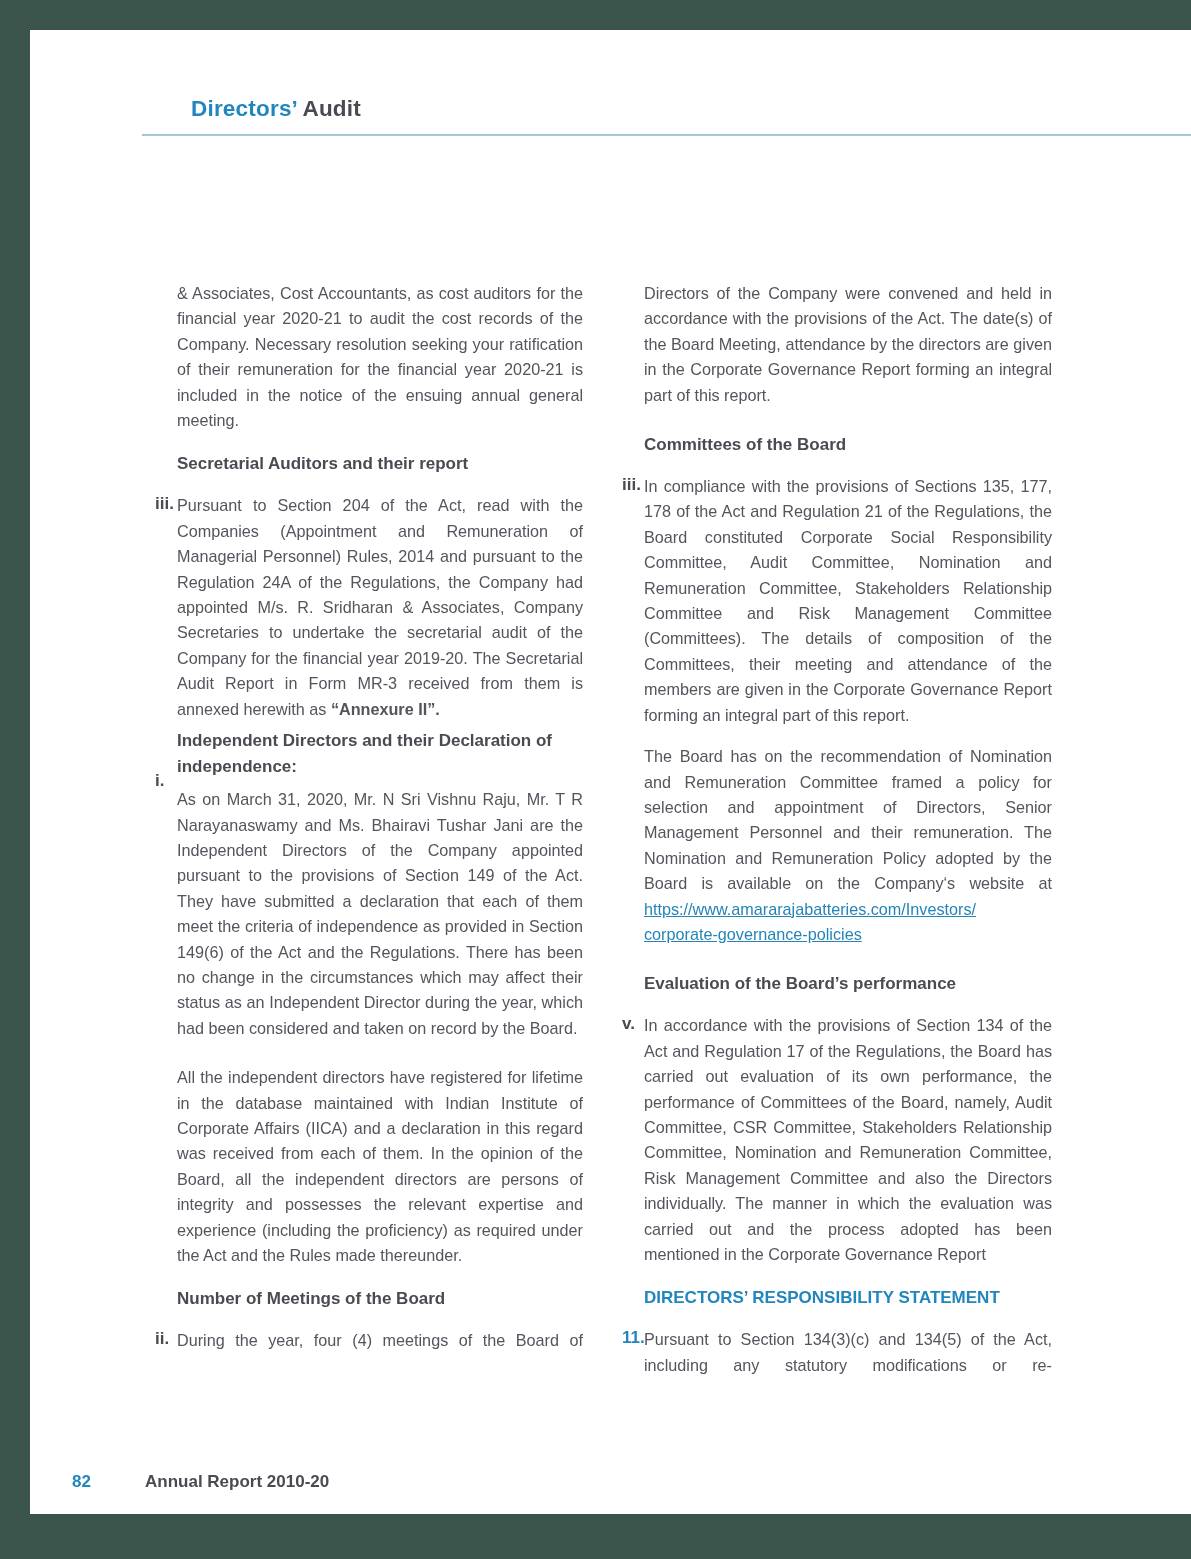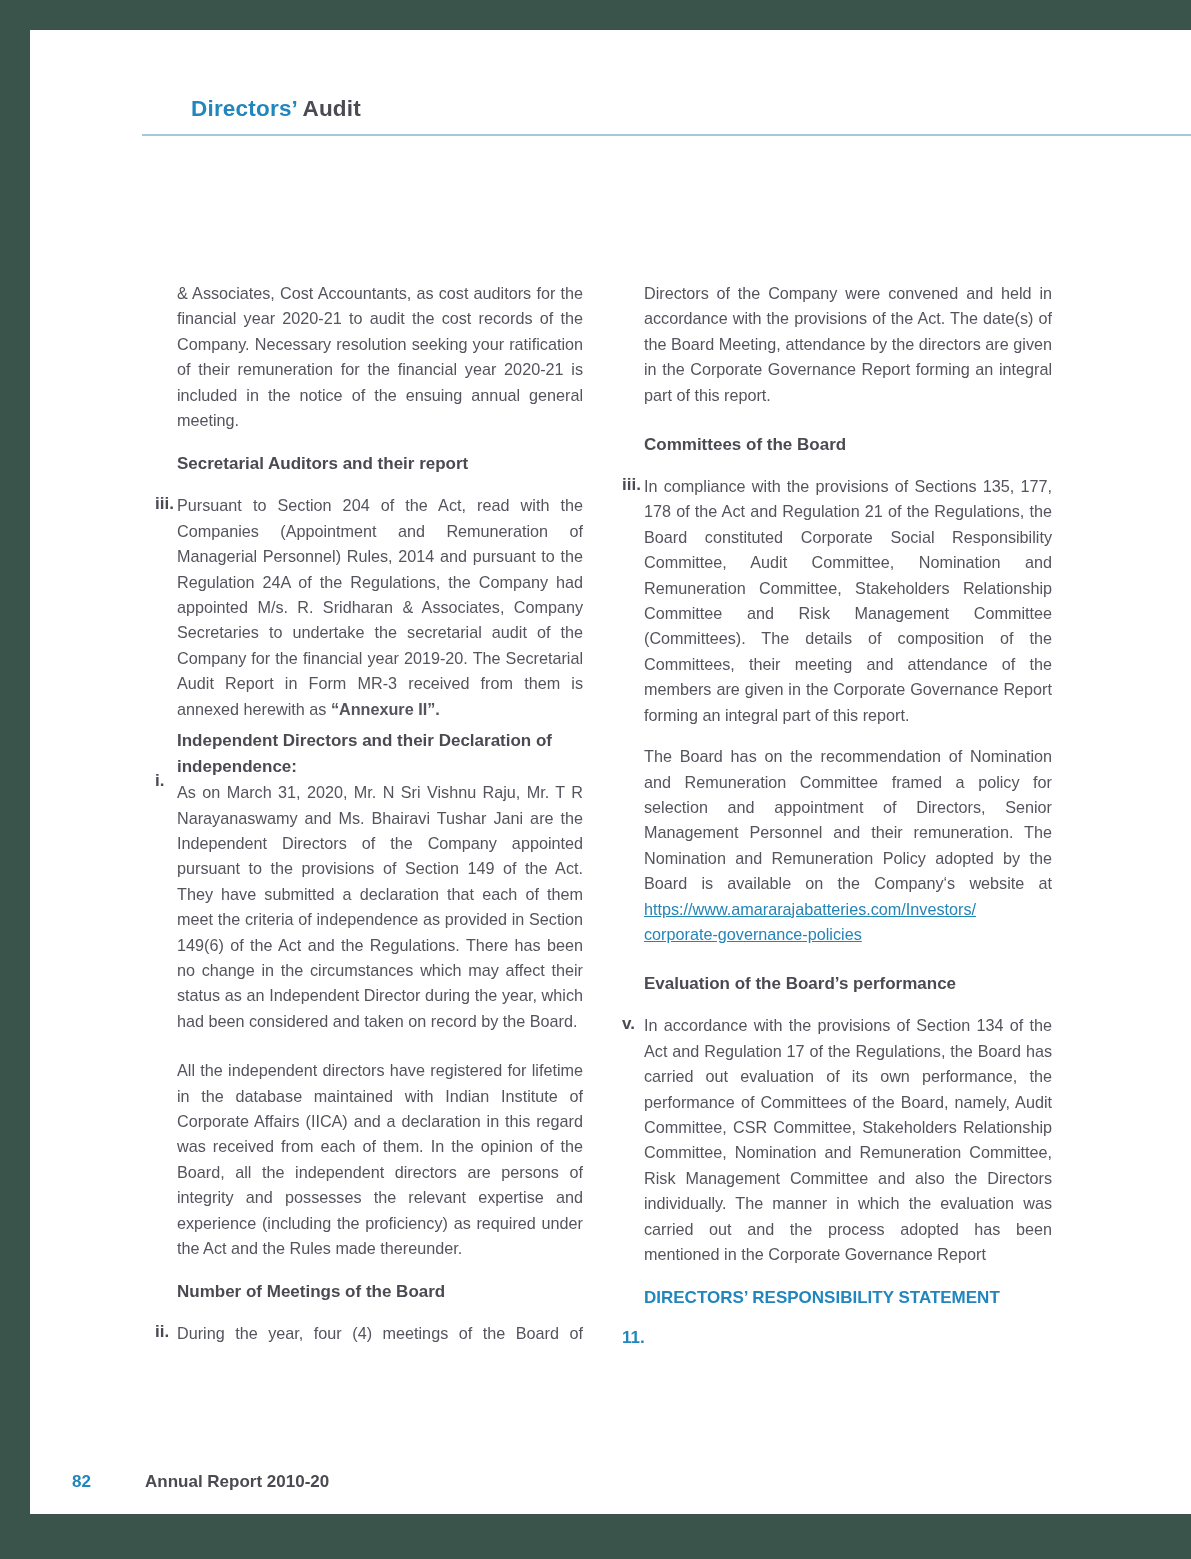--- a/index.html
+++ b/index.html
@@ -47,21 +47,21 @@
     font-size:17px;font-weight:700;line-height:26px;color:var(--head-ink);
   }
   .sec .num{position:absolute;left:12px;top:0;margin-top:40px;}
   .sec.accent{color:var(--accent);}
   .bold{font-weight:700;}
   .jlast{text-align-last:justify;}
   .link{color:var(--link);text-decoration:underline;cursor:pointer;}
   .nowrap{white-space:nowrap;}
 
   .mt8{margin-top:16px;}
-  .mt7{margin-top:0;}
+  .mt7{margin-top:7px;}
   .mt6{margin-top:6px;}
   .mt18{margin-top:18px;}
   .mt20{margin-top:20px;}
   .mt24{margin-top:24px;}
 
   .footer{
     position:absolute;left:0;top:1472px;width:1102px;height:22px;
     font-size:17px;font-weight:700;line-height:20px;
   }
   .footer .page-num{position:absolute;left:72px;color:var(--accent);}
@@ -126,19 +126,20 @@
     <span class="ttl">Evaluation of the Board’s performance</span>
   </div>
 
   <p class="para mt8">In accordance with the provisions of Section 134 of the Act and Regulation 17 of the Regulations, the Board has carried out evaluation of its own performance, the performance of Committees of the Board, namely, Audit Committee, CSR Committee, Stakeholders Relationship Committee, Nomination and Remuneration Committee, Risk Management Committee and also the Directors individually. The manner in which the evaluation was carried out and the process adopted has been mentioned in the Corporate Governance Report</p>
 
   <div class="sec accent mt18">
     <span class="num">11.</span>
     <span class="ttl">DIRECTORS’ RESPONSIBILITY STATEMENT</span>
   </div>
 
+  <p class="para jlast mt8">Pursuant to Section 134(3)(c) and 134(5) of the Act, including any statutory modifications or re-</p>
 
 </div>
 
 <div class="footer">
   <span class="page-num">82</span>
   <span class="report-name">Annual Report 2010-20</span>
 </div>
 
 </body></html>

